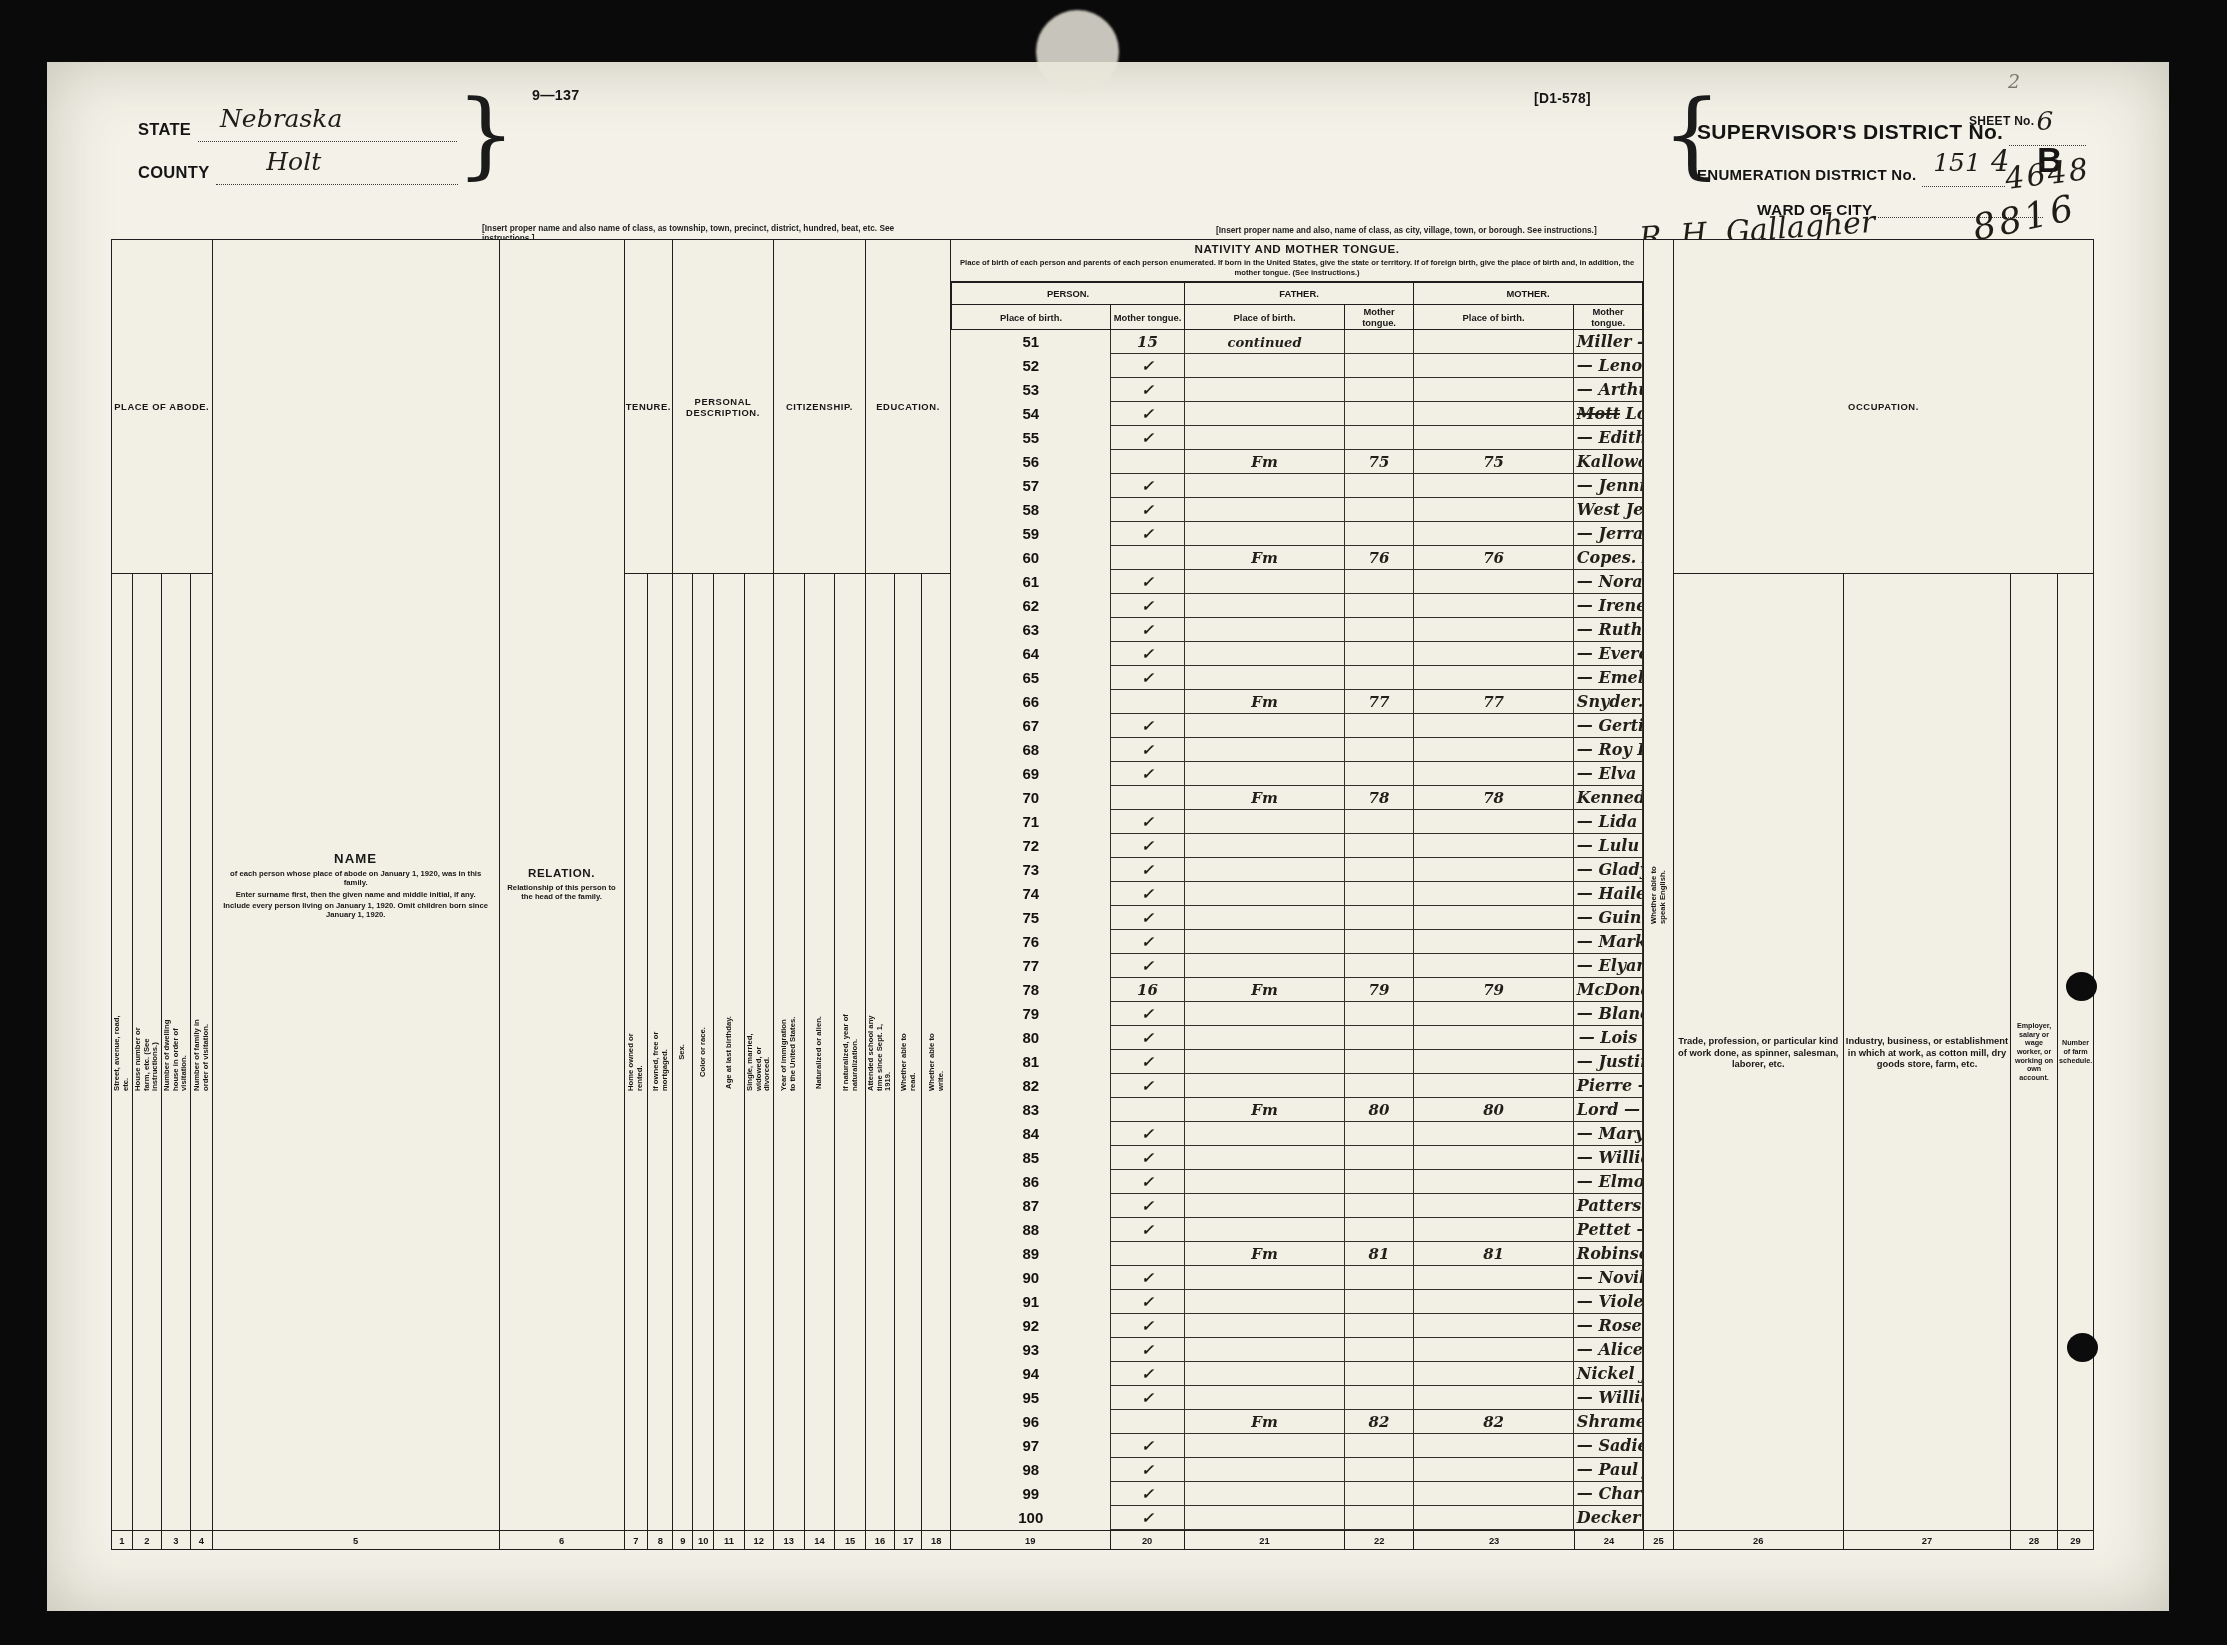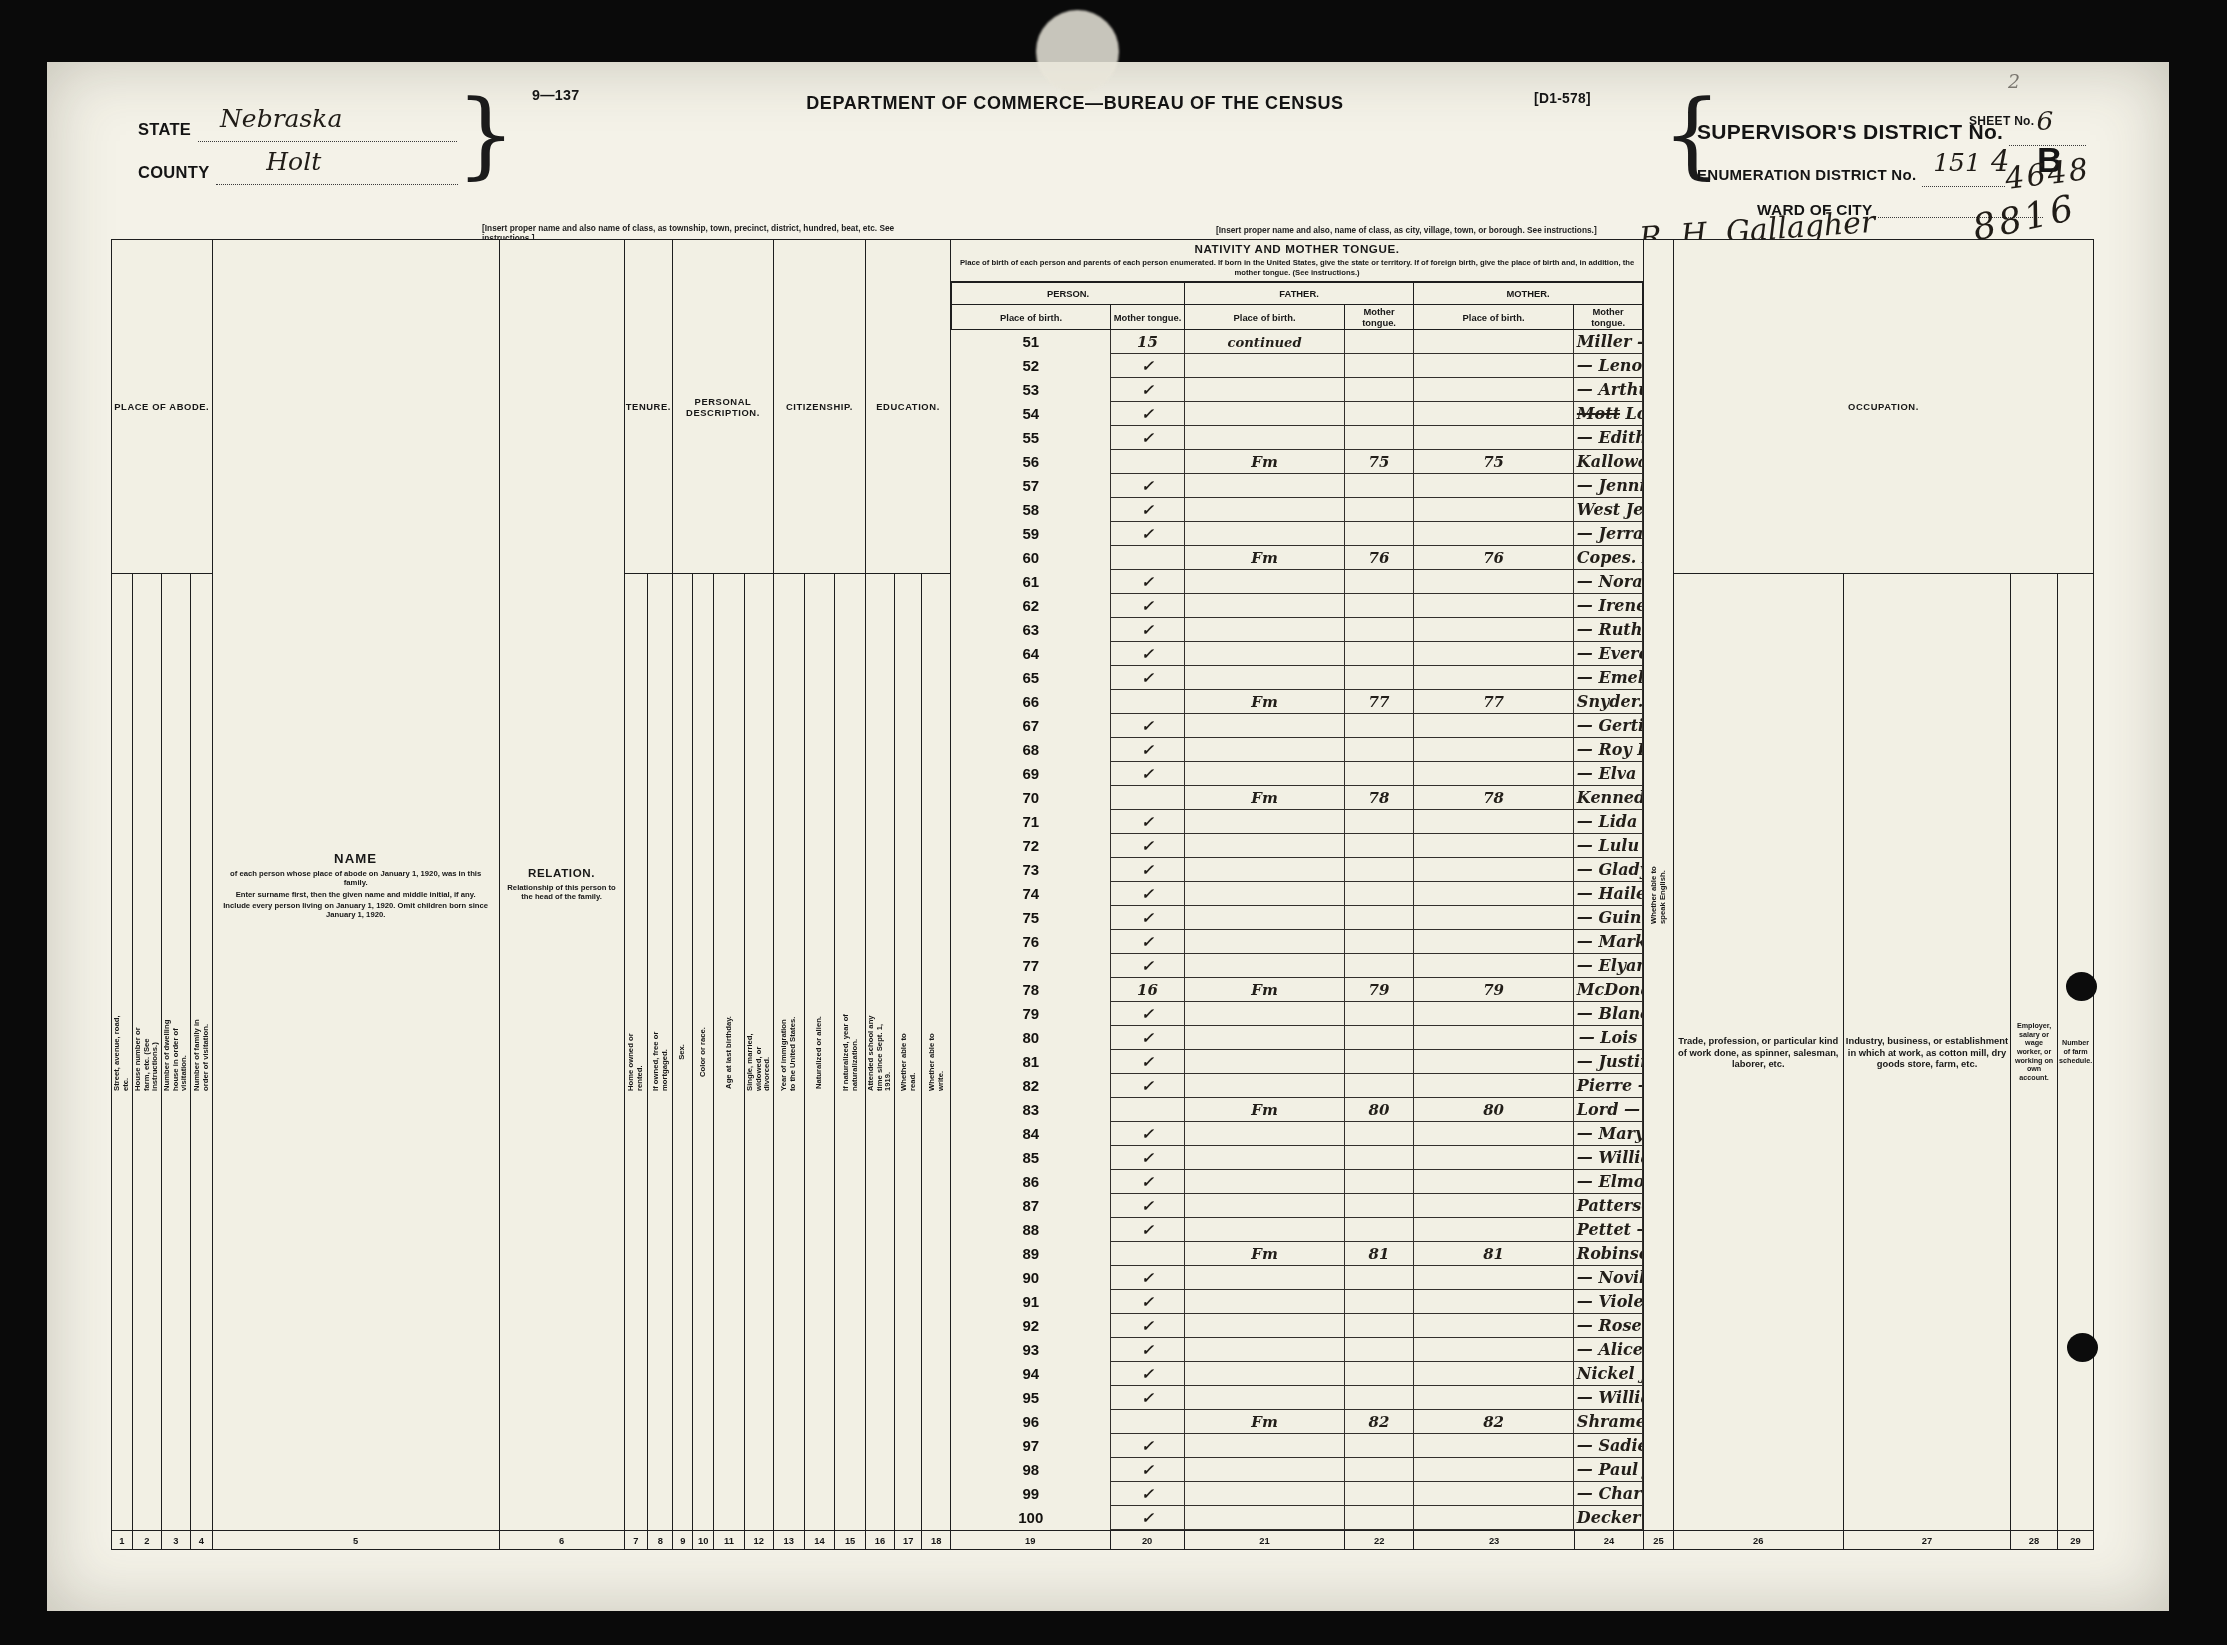--- a/index.html
+++ b/index.html
@@ -48,21 +48,20 @@
 </style>
 </head>
 <body>
 
 <div id="stage">
   <div id="paper">
 
     <div class="abs lbl" style="left:485px;top:25px;font-size:14.3px;">9—137</div>
     <div class="abs lbl" style="left:1487px;top:29px;font-size:13.8px;">[D1-578]</div>
 
-    <div class="abs lbl" style="left:0;top:31px;width:100%;text-align:center;font-size:18px;transform:translateX(-33px);letter-spacing:0.6px;">DEPARTMENT OF COMMERCE—BUREAU OF THE CENSUS</div>
 
     <div class="abs" style="left:91px;top:50px;">
       <span class="lbl" style="font-size:16.5px;">STATE</span>
       <span class="dots" style="width:259px;margin-left:4.4px;"><span class="hw" style="font-size:25px;position:relative;top:-7.7px;left:22px;">Nebraska</span></span>
     </div>
     <div class="abs" style="left:91px;top:93px;">
       <span class="lbl" style="font-size:16.5px;">COUNTY</span>
       <span class="dots" style="width:242px;margin-left:4.4px;"><span class="hw" style="font-size:25px;position:relative;top:-7.7px;left:50px;">Holt</span></span>
     </div>
     <div class="abs brace" style="left:409px;top:26.4px;font-size:94px;line-height:1;">}</div>

